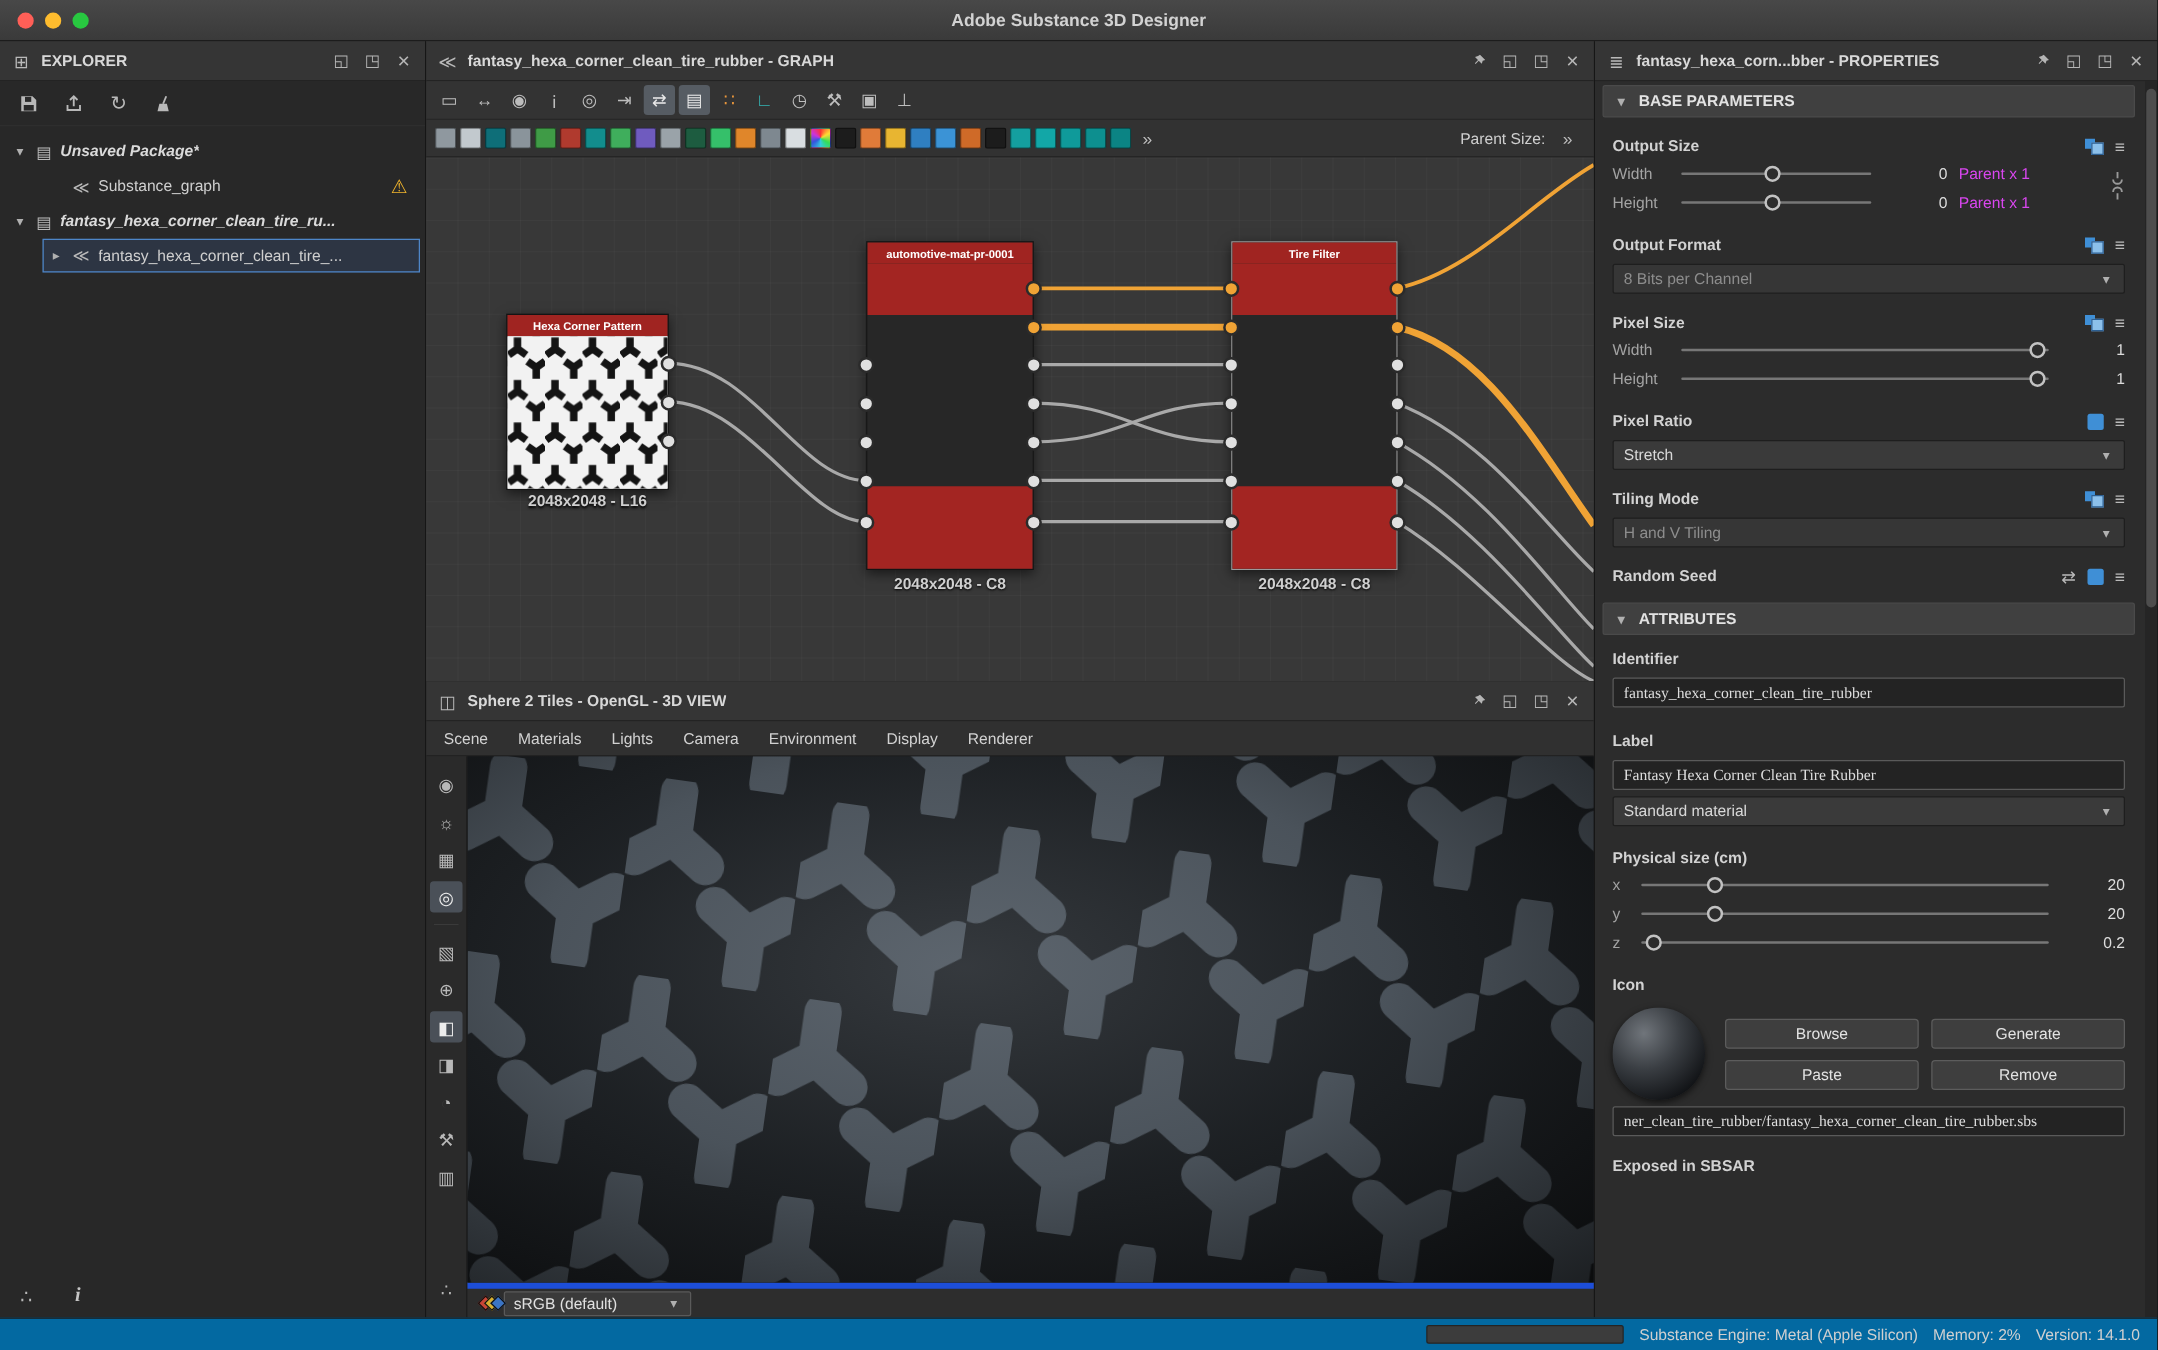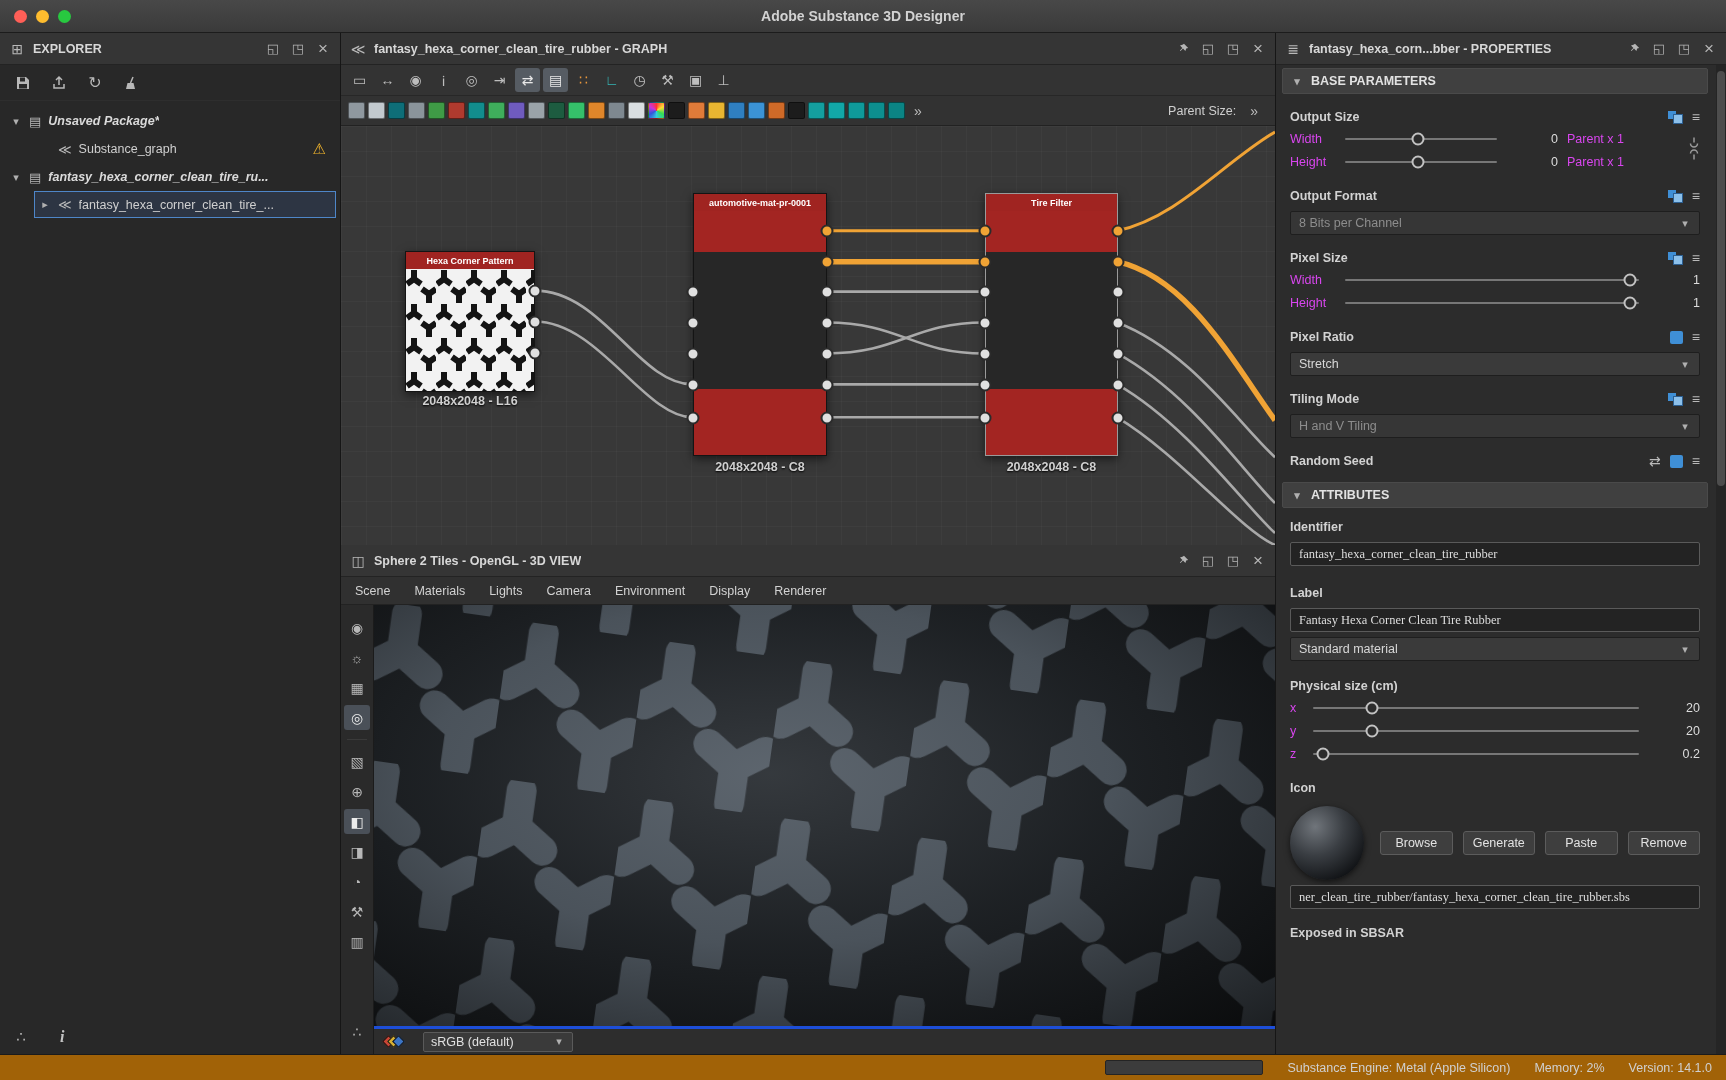--- a/index.html
+++ b/index.html
@@ -84,21 +84,21 @@
   .vp-tools{width:33px;background:#2a2a2a;border-right:1px solid #1b1b1b;display:flex;flex-direction:column;align-items:center;
             padding-top:10px;gap:5px}
   .vp-btn{width:26px;height:25px;display:flex;align-items:center;justify-content:center;color:#b8b8b8;border-radius:3px;font-size:14px}
   .vp-btn.active{background:#4a5058;color:#ececec}
   .vsep{width:20px;height:1px;background:#1c1c1c;border-bottom:1px solid #3a3a3a;margin:4px 0}
   .vp-spacer{flex:1}
   .vp-main{flex:1;display:flex;flex-direction:column;min-width:0}
   .vp-render{flex:1;position:relative;overflow:hidden;background:#17191b}
   .vp-render svg{position:absolute;inset:0;width:100%;height:100%}
   .vp-shade{position:absolute;inset:0;background:radial-gradient(ellipse at 44% 40%,rgba(190,200,212,.16) 0%,rgba(80,90,100,.05) 48%,rgba(0,0,0,.62) 100%)}
-  .vp-colorbar{height:28px;background:#2d2d2d;border-top:3px solid #1d4ed8;display:flex;align-items:center;gap:20px;padding:0 10px}
+  .vp-colorbar{height:28px;background:#2d2d2d;border-top:5px solid #1d4ed8;display:flex;align-items:center;gap:0;padding:0 10px}
   .layers-ic{display:flex;align-items:center}
   .layers-ic i{width:9px;height:9px;transform:rotate(45deg);display:inline-block;margin-left:-4px;border:1px solid #111}
   .layers-ic i:nth-child(1){background:#c94536;margin-left:0}
   .layers-ic i:nth-child(2){background:#d8b031}
   .layers-ic i:nth-child(3){background:#3b74c4}
   .cs-select{background:#3a3a3a;border:1px solid #5a5a5a;border-radius:2px;height:20px;min-width:150px;display:flex;
              align-items:center;justify-content:space-between;gap:10px;padding:0 7px;color:#e0e0e0}
 
   
   .props{position:absolute;left:1276px;top:33px;width:450px;bottom:26px;background:#2c2c2c;display:flex;flex-direction:column}
@@ -109,51 +109,51 @@
   .glabel-row{display:flex;align-items:center;margin-top:13px;height:20px}
   .gicons{margin-left:auto;display:flex;align-items:center;gap:9px}
   .ic-rel{position:relative;width:15px;height:13px;display:inline-block}
   .ic-rel::before{content:"";position:absolute;left:0;top:0;width:8px;height:8px;background:#3f8fd6}
   .ic-rel::after{content:"";position:absolute;right:0;bottom:0;width:8px;height:8px;background:#8cc0ea;border:1px solid #2c5f92}
   .ic-doc{width:13px;height:13px;background:#3f8fd6;border-radius:2px;display:inline-block}
   .ic-menu{color:#b9b9b9;font-size:14px;line-height:1}
   .ic-shuffle{color:#b9b9b9;font-size:14px}
   .srow-wrap{position:relative;padding-right:24px}
   .srow{display:flex;align-items:center;height:23px;gap:9px}
-  .sname{width:46px;color:#d946ef;flex:0 0 auto}
+  .sname{width:46px;color:#a3a3a3;flex:0 0 auto}
   .sname.xyz{width:14px}
   .slider{position:relative;height:2px;background:#777;border-radius:1px;flex:1}
   .slider.fixed{flex:0 0 152px}
   .knob{position:absolute;top:50%;width:13px;height:13px;border-radius:50%;background:#2c2c2c;border:2px solid #c2c2c2;
         transform:translate(-50%,-50%)}
   .sval{width:52px;text-align:right;color:#dcdcdc;flex:0 0 auto}
   .sval.wide{width:90px}
   .sparent{width:74px;color:#d946ef;flex:0 0 auto}
   .ic-chain{position:absolute;right:0;top:50%;transform:translateY(-50%);color:#9a9a9a}
   .dropdown{height:24px;background:#3a3a3a;border:1px solid #1e1e1e;border-radius:2px;display:flex;align-items:center;
             justify-content:space-between;padding:0 8px;margin-top:5px;color:#d8d8d8}
   .dropdown.dim{color:#8d8d8d;background:#363636}
   .dropdown .chev{margin-left:8px}
   .tfield{width:100%;height:24px;background:#232323;border:1px solid #5a5a5a;border-radius:2px;color:#dedede;
           padding:0 8px;margin-top:5px;font-family:Liberation Serif, serif;font-size:12.5px}
   .icon-row{display:flex;gap:16px;margin-top:8px;align-items:center}
   .icon-thumb{width:74px;height:74px;border-radius:50%;flex:0 0 auto;
       background:radial-gradient(circle at 34% 28%,#70757b 0%,#3a3e43 40%,#121417 78%),
                  radial-gradient(#666 1px,transparent 1.6px);
       background-size:100% 100%,7px 7px;box-shadow:0 2px 6px rgba(0,0,0,.6)}
-  .icon-btns{flex:1;display:grid;grid-template-columns:1fr 1fr 1fr 1fr;gap:9px 10px}
+  .icon-btns{flex:1;display:grid;grid-template-columns:1fr 1fr;gap:9px 10px}
   .btn{height:24px;background:#3e3e3e;border:1px solid #5c5c5c;border-radius:3px;display:flex;align-items:center;
        justify-content:center;color:#e2e2e2}
   .folder-ic{margin-left:auto}
   .props-sb{position:absolute;right:0;top:32px;bottom:0;width:10px;background:#252525}
   .props-sb .thumb{position:absolute;left:1px;right:1px;top:6px;height:42%;background:#4d4d4d;border-radius:4px}
 
   
-  .statusbar{position:absolute;left:0;right:0;bottom:0;height:26px;background:#a16207;border-top:1px solid #1b1b1b;
-             display:flex;align-items:center;justify-content:flex-end;gap:24px;padding:0 14px;color:#d0d0d0}
+  .statusbar{position:absolute;left:0;right:0;bottom:0;height:26px;background:#0369a1;border-top:1px solid #1b1b1b;
+             display:flex;align-items:center;justify-content:flex-end;gap:12px;padding:0 14px;color:#d0d0d0}
   .progress-ph{width:158px;height:15px;background:#3c3c3c;border:1px solid #242424;border-radius:2px}
 </style>
 </head>
 <body>
 
 <div class="app" data-interactable="false">
 
   <div class="titlebar" data-interactable="false">
     <div class="traffic" data-interactable="false">
       <span class="tl red" data-interactable="true"></span>

